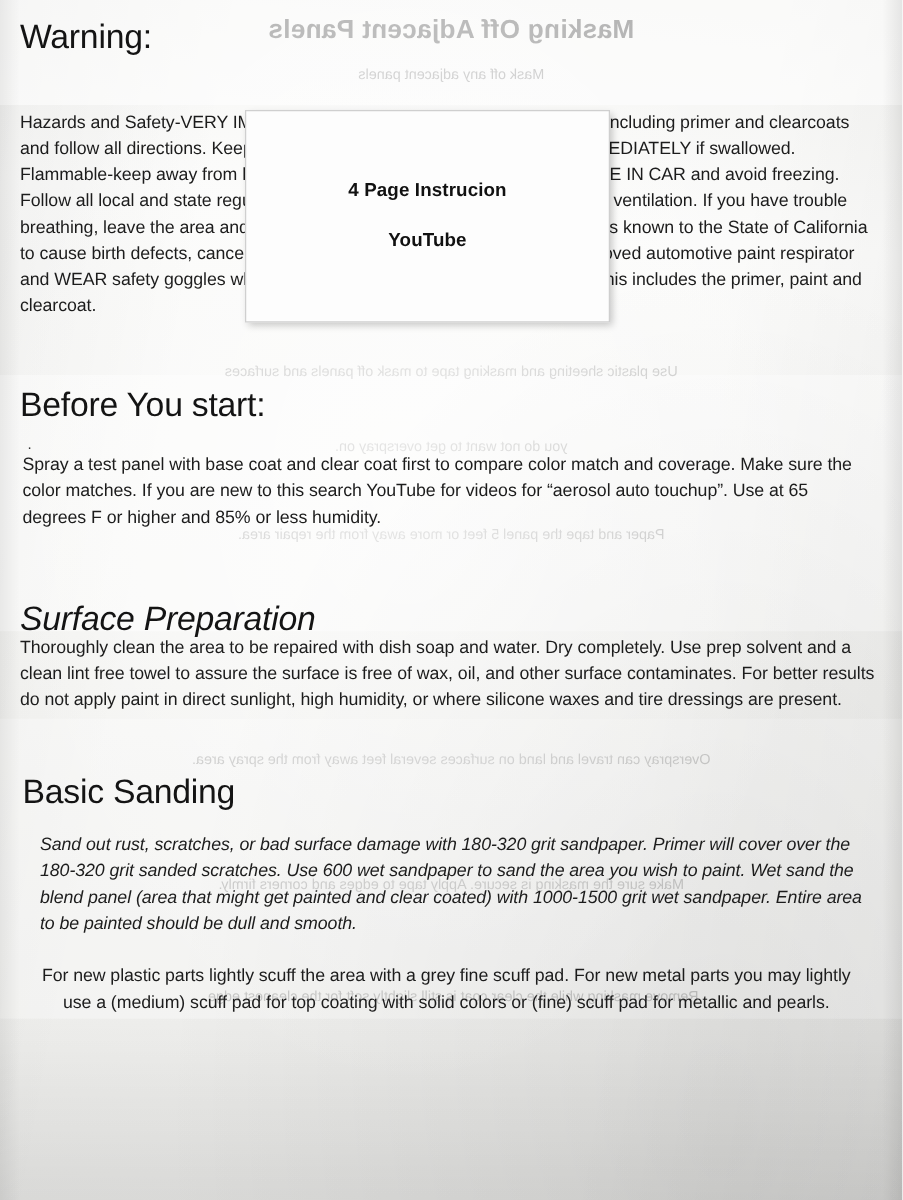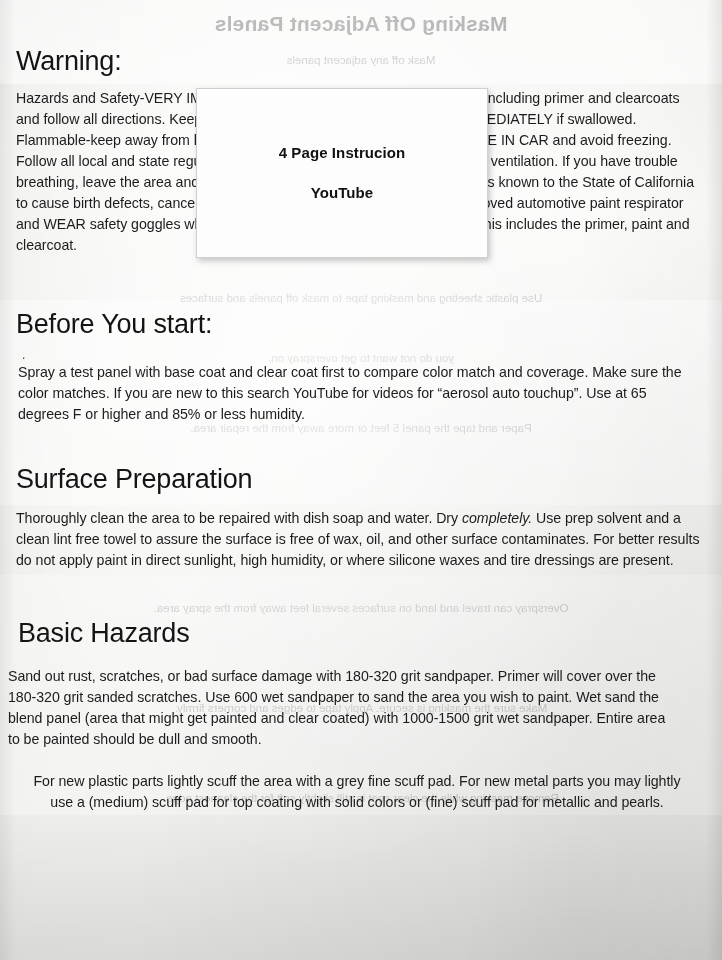--- a/index.html
+++ b/index.html
@@ -90,34 +90,34 @@
     color: #141414;
     letter-spacing: -0.2px;
   }
   .body-text {
     font-size: 14.2px;
     line-height: 21px;
     color: #1c1c1c;
     margin: 0;
     letter-spacing: -0.05px;
   }
-  .body-text .ital { font-style: italic; }
+  .body-text .ital { }
 
-  #warning-title { position: absolute; top: 14px; left: 16px; margin-top: 32px; }
+  #warning-title { position: absolute; top: 14px; left: 16px; }
   #warning-body  { position: absolute; top: 88px; left: 16px; width: 688px; }
 
   #before-title  { position: absolute; top: 309px; left: 16px; }
   .tiny-dot { position: absolute; top: 348px; left: 22px; font-size: 12px; color: #333; }
   #before-body   { position: absolute; top: 362px; left: 18px; width: 680px; }
 
-  #surface-title { position: absolute; top: 464px; left: 16px; }
+  #surface-title { position: absolute; top: 480px; left: 16px; font-style: italic; }
   #surface-body  { position: absolute; top: 508px; left: 16px; width: 688px; }
 
   #sanding-title { position: absolute; top: 618px; left: 18px; }
-  #sanding-body  { position: absolute; top: 666px; left: 8px; width: 672px; }
+  #sanding-body  { position: absolute; top: 666px; left: 32px; width: 672px; font-style: italic; }
   #sanding-body2 { position: absolute; top: 771px; left: 26px; width: 662px; text-align: center; }
 
   
   .label-card {
     position: absolute;
     left: 196px;
     top: 88px;
     width: 290px;
     height: 168px;
     background: #fdfdfd;
@@ -165,21 +165,21 @@
     <h1 class="section" id="warning-title">Warning:</h1>
     <p class="body-text" id="warning-body">Hazards and Safety-VERY IMPORTANT! Read all labels on touch-up paint including primer and clearcoats and follow all directions. Keep out of reach of children. Call a physician IMMEDIATELY if swallowed. Flammable-keep away from heat. Do not store above 120F. DO NOT STORE IN CAR and avoid freezing. Follow all local and state regulations for proper disposal. Use with adequate ventilation. If you have trouble breathing, leave the area and call physician. This product contains chemicals known to the State of California to cause birth defects, cancer and other reproductive harm. WEAR an approved automotive paint respirator and WEAR safety goggles when spraying to protect your lungs and eyes. This includes the primer, paint and clearcoat.</p>
 
     <h1 class="section" id="before-title">Before You start:</h1>
     <span class="tiny-dot">.</span>
     <p class="body-text" id="before-body">Spray a test panel with base coat and clear coat first to compare color match and coverage. Make sure the color matches.  If you are new to this search YouTube for videos for “aerosol auto touchup”.  Use at 65 degrees F or higher and 85% or less humidity.</p>
 
     <h1 class="section" id="surface-title">Surface Preparation</h1>
     <p class="body-text" id="surface-body"><span>Thoroughly clean the area to be repaired with dish soap and water.  Dry </span><span class="ital">completely.</span><span> Use prep solvent and a clean lint free towel to assure the surface is free of wax, oil, and other surface contaminates. For better results do not apply paint in direct sunlight, high humidity, or where silicone waxes and tire dressings are present.</span></p>
 
-    <h1 class="section" id="sanding-title">Basic Hazards</h1>
+    <h1 class="section" id="sanding-title">Basic Sanding</h1>
     <p class="body-text" id="sanding-body">Sand out rust, scratches, or bad surface damage with 180-320 grit sandpaper. Primer will cover over the 180-320 grit sanded scratches. Use 600 wet sandpaper to sand the area you wish to paint. Wet sand the blend panel (area that might get painted and clear coated) with 1000-1500 grit wet sandpaper. Entire area to be painted should be dull and smooth.</p>
     <p class="body-text" id="sanding-body2">For new plastic parts lightly scuff the area with a grey fine scuff pad. For new metal parts you may lightly use a (medium) scuff pad for top coating with solid colors or (fine) scuff pad for metallic and pearls.</p>
 
   </div>
 
   <div class="label-card">
     <div class="line">4 Page Instrucion</div>
     <div class="line">YouTube</div>
   </div>
 

